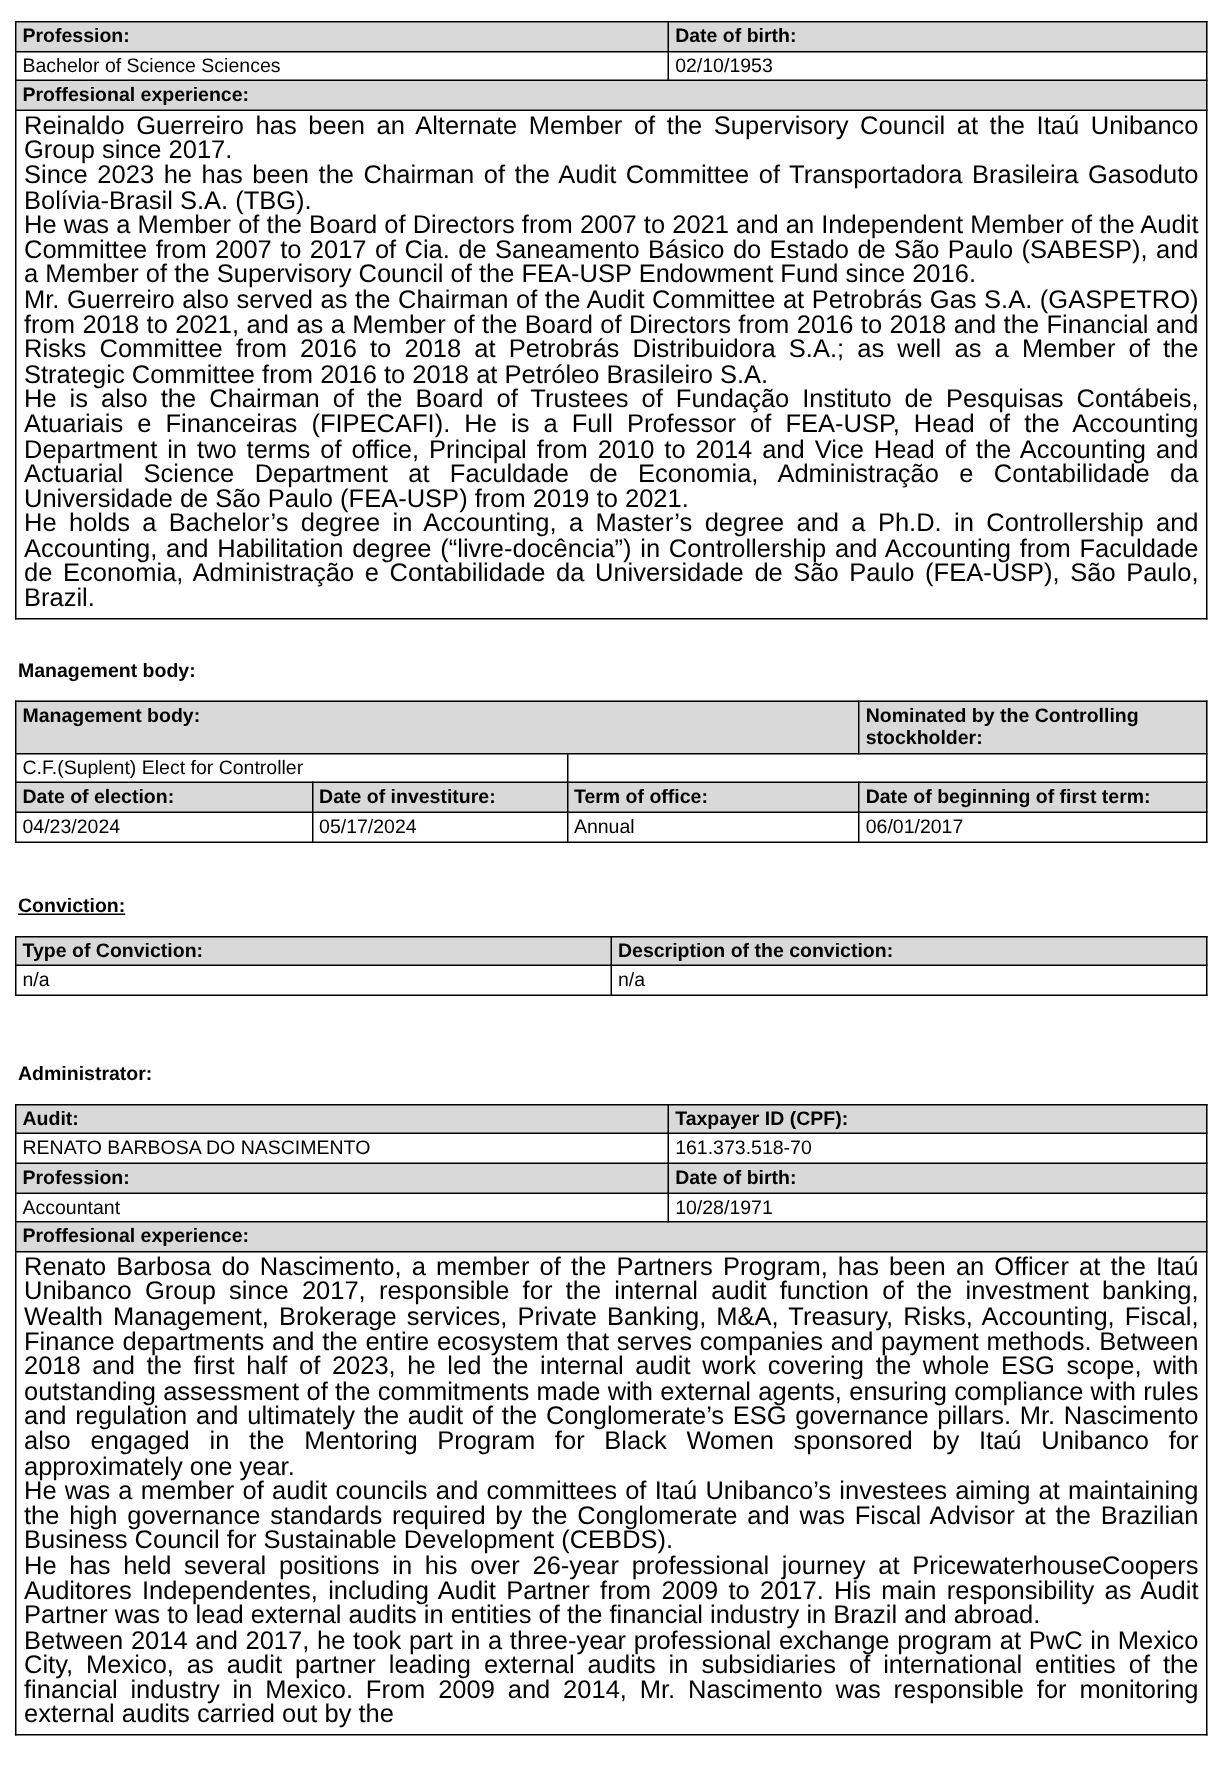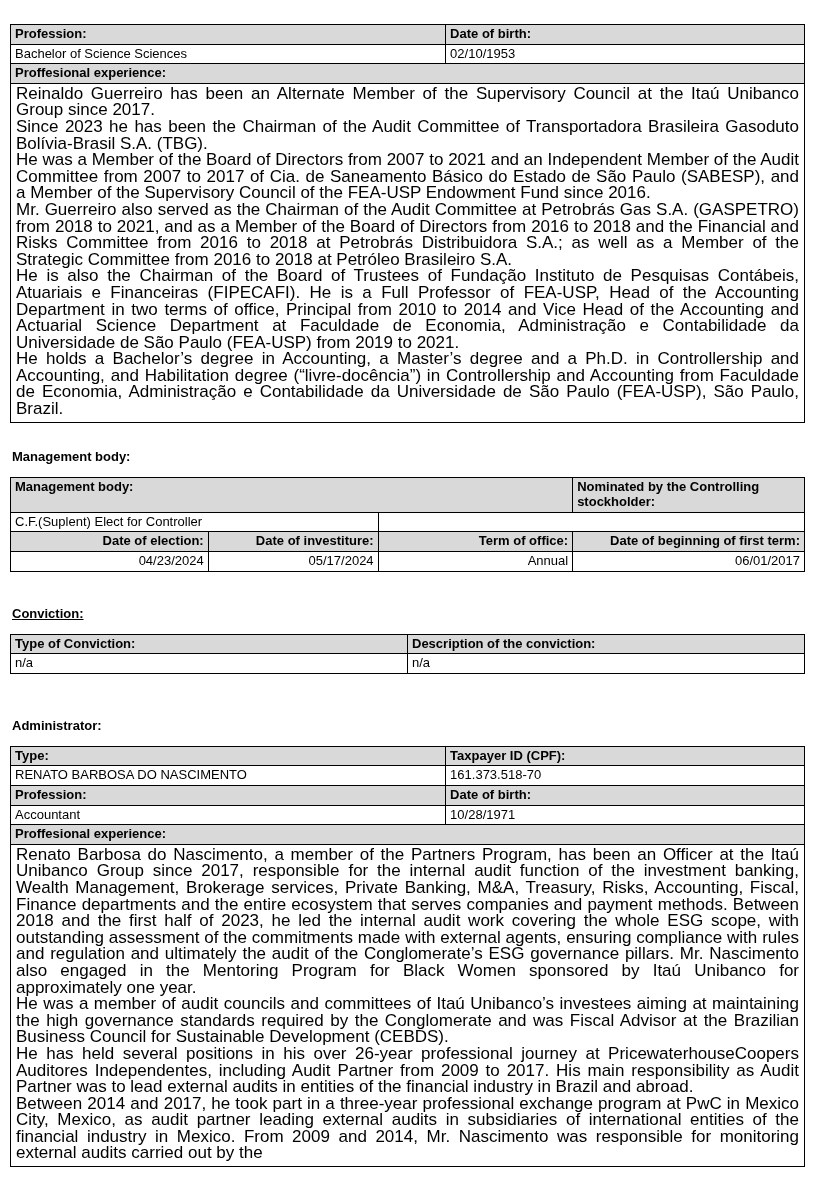--- a/index.html
+++ b/index.html
@@ -5,21 +5,21 @@
   html, body { margin: 0; padding: 0; }
   body {
     width: 815px;
     background: #ffffff;
     color: #000000;
     font-family: "Liberation Sans", sans-serif;
   }
   .page {
     width: 815px;
     height: 1192px;
-    padding: 24px 10px 0 10px;
+    padding: 14px 10px 0 10px;
     box-sizing: border-box;
     overflow: hidden;
     border-radius: 15px;
   }
   table {
     width: 100%;
     border-collapse: collapse;
     table-layout: fixed;
   }
   th, td {
@@ -41,21 +41,21 @@
     font-size: 17px;
     line-height: 16.6px;
   }
   .section-title {
     font-size: 13px;
     font-weight: bold;
     margin: 26px 2px 13px 2px;
   }
   .gap-md { margin-top: 34px; text-decoration: underline; }
   .gap-lg { margin-top: 44px; }
-  .ta-c { text-align: right; }
+  .ta-c { text-align: left; }
   .va-m { vertical-align: middle; }
 </style>
 </head>
 <body>
 
 <div class="page">
 
   <table>
     <colgroup>
       <col style="width:54.8%">
@@ -140,21 +140,21 @@
 
   <div class="section-title gap-lg">Administrator:</div>
 
   <table>
     <colgroup>
       <col style="width:54.8%">
       <col style="width:45.2%">
     </colgroup>
     <tbody>
       <tr>
-        <th>Type:</th>
+        <th>Audit:</th>
         <th>Taxpayer ID (CPF):</th>
       </tr>
       <tr>
         <td>RENATO BARBOSA DO NASCIMENTO</td>
         <td>161.373.518-70</td>
       </tr>
       <tr>
         <th>Profession:</th>
         <th>Date of birth:</th>
       </tr>

